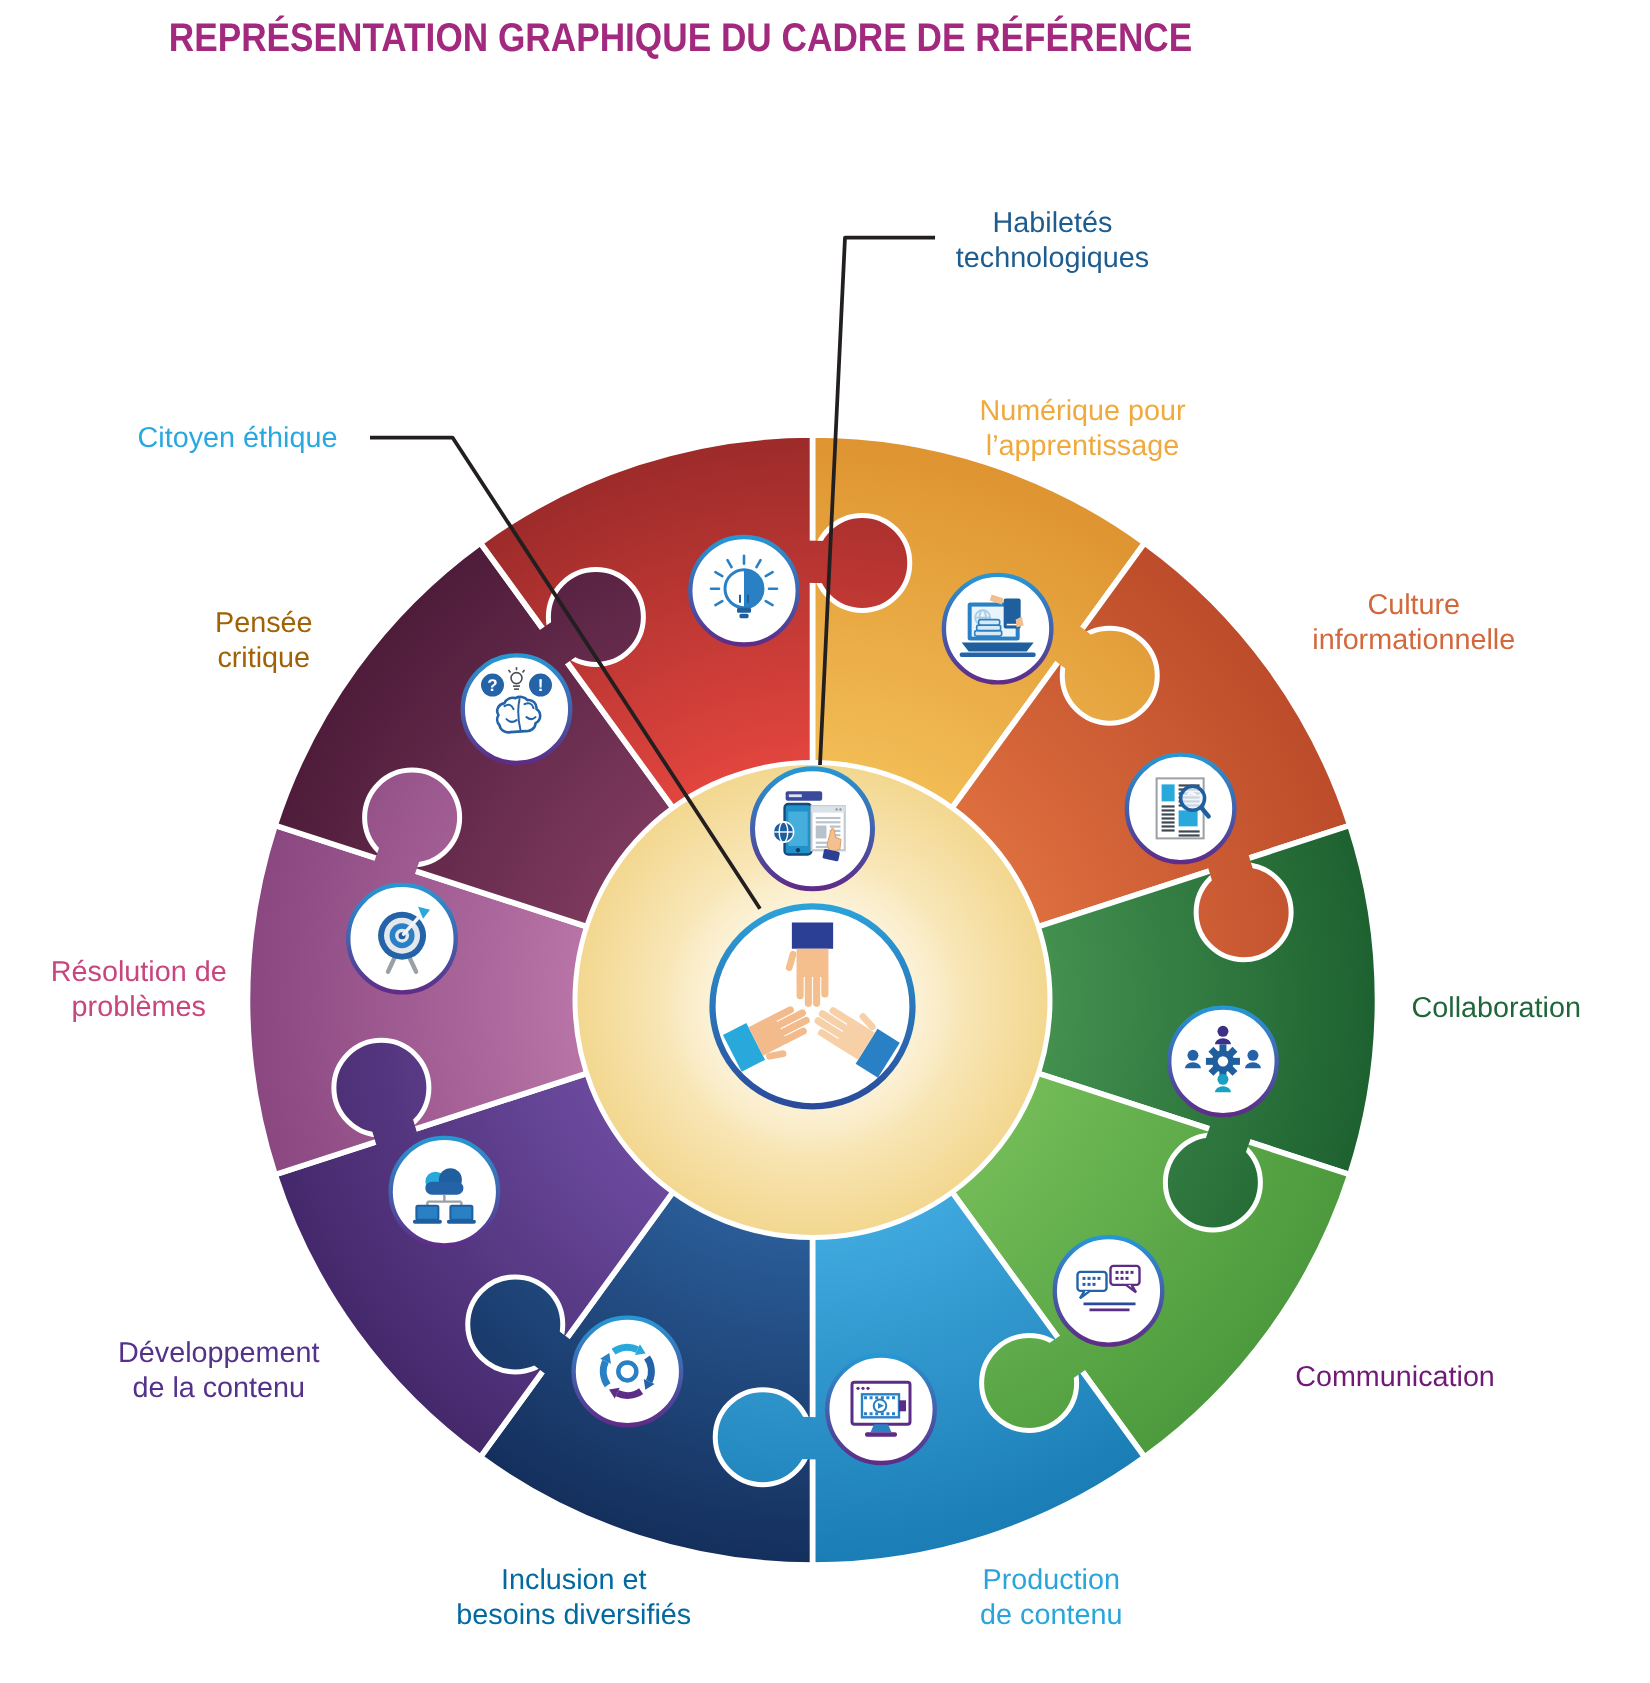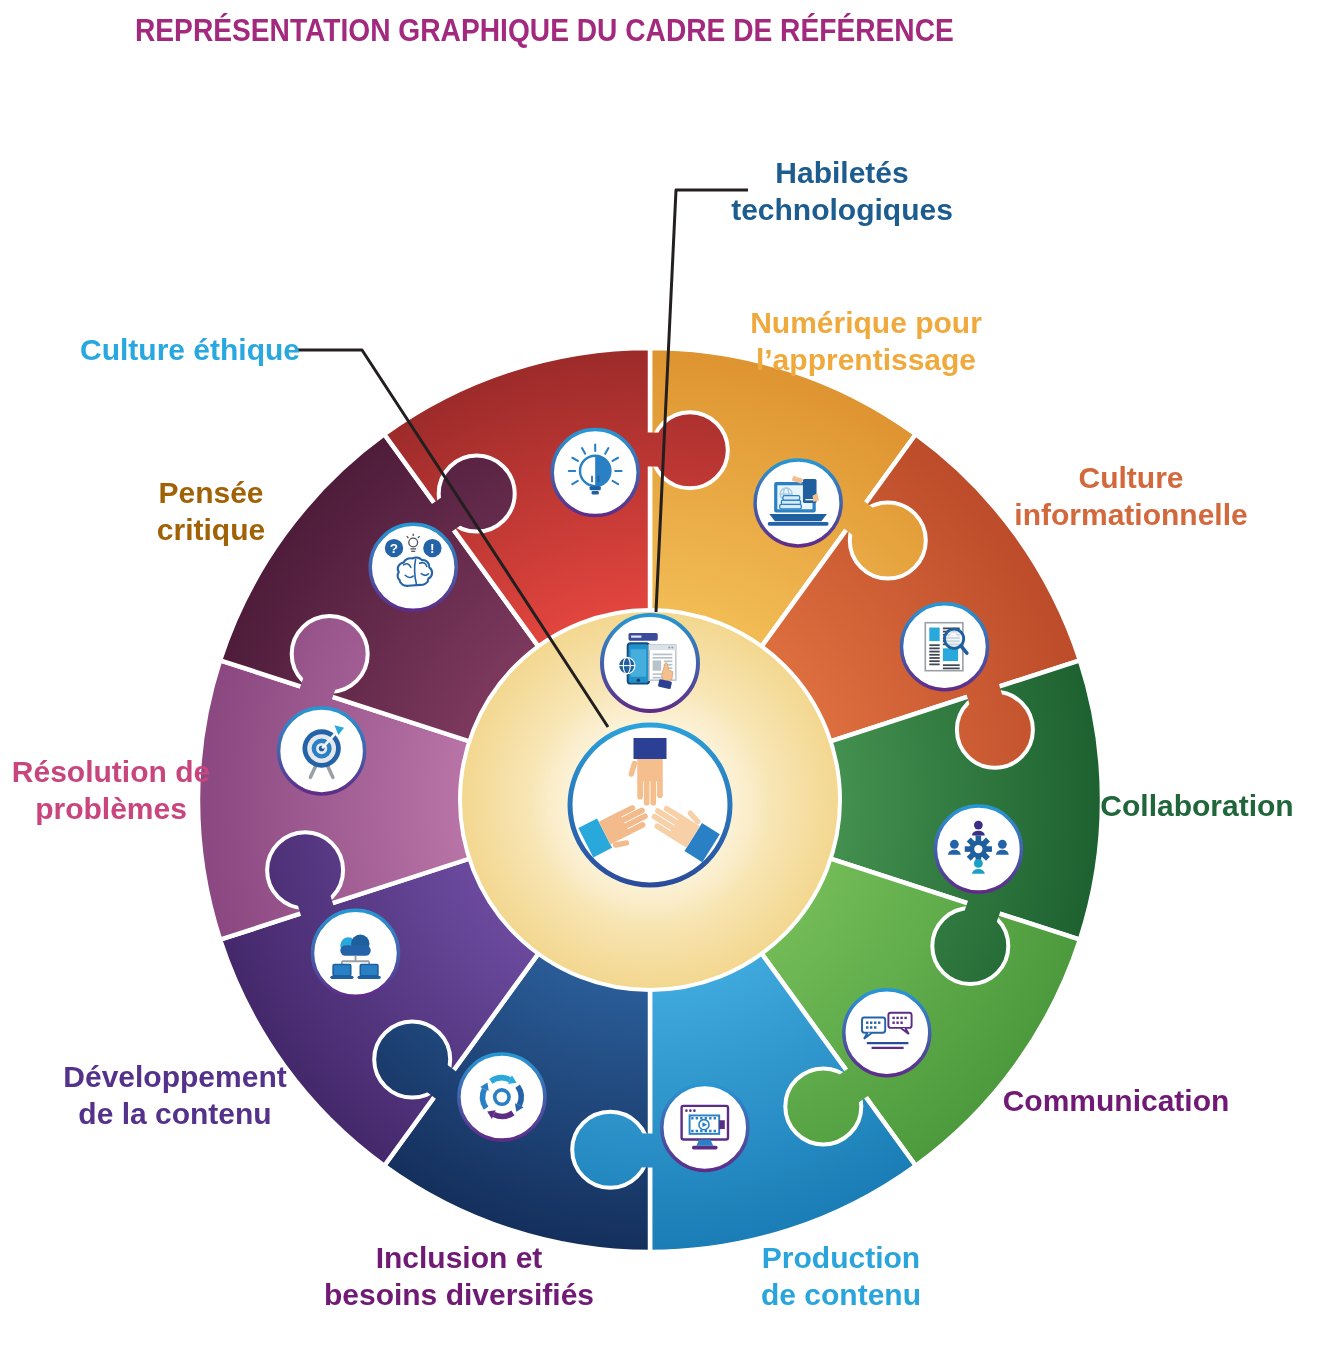--- a/index.html
+++ b/index.html
@@ -1,22 +1,22 @@
 <!DOCTYPE html>
 <html><head>
 <meta charset="utf-8">
 <style>
   html,body{margin:0;padding:0;background:#fff;}
   #stage{position:relative;width:1320px;height:1346px;background:#fff;overflow:hidden;
          font-family:"Liberation Sans",sans-serif;}
   #wheel{position:absolute;left:0;top:0;width:1320px;height:1346px;}
   .page-title{position:absolute;left:135px;top:12px;font-size:32px;font-weight:700;
               letter-spacing:0px;transform:scaleX(0.88);transform-origin:left center;white-space:nowrap;}
-  .lbl{position:absolute;transform:translate(-50%,-50%);text-align:center;font-weight:700;
-       font-size:30px;line-height:1.22;white-space:pre-line;}
+  .lbl{position:absolute;transform:translate(-50%,-50%);text-align:center;font-weight:400;
+       font-size:23px;line-height:1.22;white-space:pre-line;}
   .lbl-habiletes{left:842px;top:192px;}
   .lbl-numerique{left:866px;top:317px;margin-top:25px;}
   .lbl-culture{left:1131px;top:497px;}
   .lbl-collaboration{left:1197px;top:806px;}
   .lbl-communication{left:1116px;top:1101px;}
   .lbl-production{left:822px;top:1277px;}
   .lbl-inclusion{left:459px;top:1277px;}
   .lbl-developpement{left:175px;top:1096px;}
   .lbl-resolution{left:101px;top:791px;margin-left:10px;}
   .lbl-pensee{left:211px;top:512px;}
@@ -382,31 +382,31 @@
           <rect x="45.5" y="73" width="9" height="4.5" rx="1.5" fill="#1F5F9E"></rect>
         </g>
         <polyline points="748,190 676,190 656,612" fill="none" stroke="#231F20" stroke-width="3" stroke-linejoin="round"></polyline>
         <polyline points="296,350 362,350 608,727" fill="none" stroke="#231F20" stroke-width="3" stroke-linejoin="round"></polyline>
       </svg></div>
 
   <div class="page-title" style="color: rgb(163, 41, 127);">REPRÉSENTATION GRAPHIQUE DU CADRE DE RÉFÉRENCE</div>
 
   <div class="lbl lbl-habiletes" style="color: rgb(29, 92, 143);">Habiletés
 technologiques</div>
-  <div class="lbl lbl-citoyen" style="color: rgb(41, 168, 224);">Culture éthique</div>
+  <div class="lbl lbl-citoyen" style="color: rgb(41, 168, 224);">Citoyen éthique</div>
 
   <div class="lbl lbl-numerique" style="color: rgb(240, 169, 60);">Numérique pour
 l’apprentissage</div>
   <div class="lbl lbl-culture" style="color: rgb(210, 104, 60);">Culture
 informationnelle</div>
   <div class="lbl lbl-collaboration" style="color: rgb(32, 102, 59); text-align: right;">Collaboration</div>
   <div class="lbl lbl-communication" style="color: #701a75;">Communication</div>
   <div class="lbl lbl-production" style="color: rgb(41, 165, 220); margin-left: 19px;">Production
 de contenu</div>
-  <div class="lbl lbl-inclusion" style="color: #701a75;">Inclusion et
+  <div class="lbl lbl-inclusion" style="color: #0369a1;">Inclusion et
 besoins diversifiés</div>
   <div class="lbl lbl-developpement" style="color: rgb(84, 50, 140);">Développement
 de la contenu</div>
   <div class="lbl lbl-resolution" style="color: rgb(200, 69, 126);">Résolution de
 problèmes</div>
   <div class="lbl lbl-pensee" style="color: #a16207;">Pensée
 critique</div>
 </div>
 
 </body></html>

